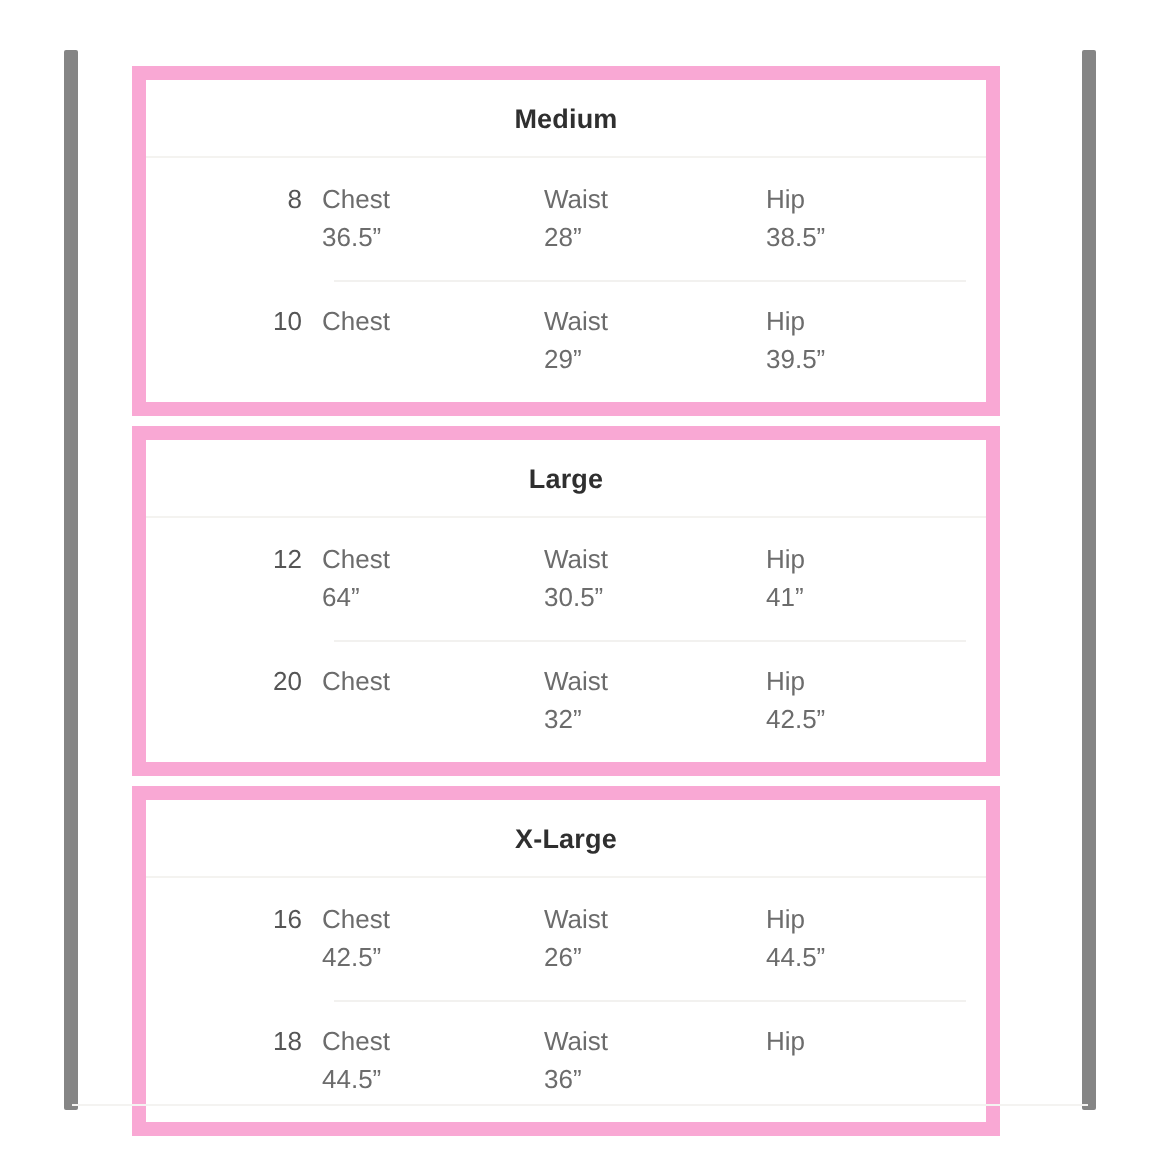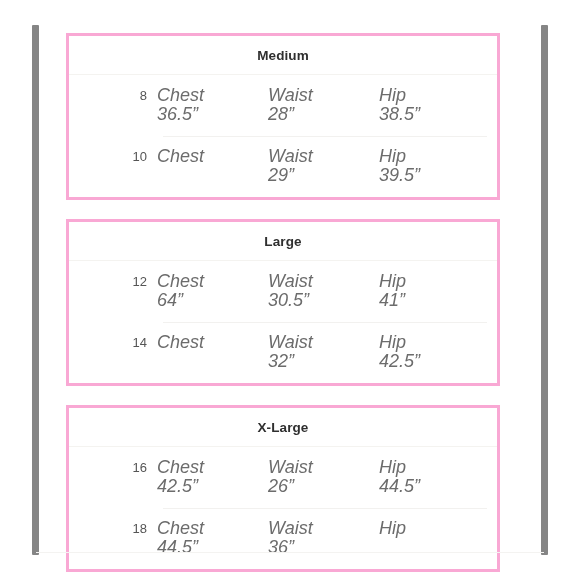--- a/index.html
+++ b/index.html
@@ -30,25 +30,25 @@
 
   
   .size-stack {
     position: absolute;
     left: 66px;
     top: 33px;
     width: 434px;
   }
 
   .size-card {
-    border: 3px solid #f9a8d4;
+    border: 7px solid #f9a8d4;
     background: #ffffff;
     box-sizing: border-box;
     width: 100%;
-    margin-bottom: 19px;
+    margin-bottom: 5px;
   }
 
   .card-header {
     text-align: center;
     font-size: 13.5px;
     font-weight: bold;
     color: #2f2f2f;
     letter-spacing: 0.1px;
     padding: 12px 0 11px 0;
     border-bottom: 1px solid #f4f3f0;
@@ -82,24 +82,23 @@
     box-sizing: border-box;
     font-size: 13px;
     color: #555555;
     line-height: 19px;
   }
 
   .col-measure {
     flex: 0 0 111px;
     width: 111px;
     box-sizing: border-box;
-    font-size: 18px;
+    font-size: 13px;
     color: #6c6c6c;
     line-height: 19px;
-    font-style: italic;
   }
   .col-measure .m-label { display: block; }
   .col-measure .m-value { display: block; }
 
   .footer-rule {
     position: absolute;
     left: 36px;
     right: 36px;
     top: 552px;
     height: 1px;
@@ -166,21 +165,21 @@
           <span class="m-label">Waist</span>
           <span class="m-value">30.5”</span>
         </div>
         <div class="col-measure">
           <span class="m-label">Hip</span>
           <span class="m-value">41”</span>
         </div>
       </div>
 
       <div class="size-row">
-        <div class="col-size">14</div>
+        <div class="col-size">20</div>
         <div class="col-measure">
           <span class="m-label">Chest</span>
         </div>
         <div class="col-measure">
           <span class="m-label">Waist</span>
           <span class="m-value">32”</span>
         </div>
         <div class="col-measure">
           <span class="m-label">Hip</span>
           <span class="m-value">42.5”</span>

